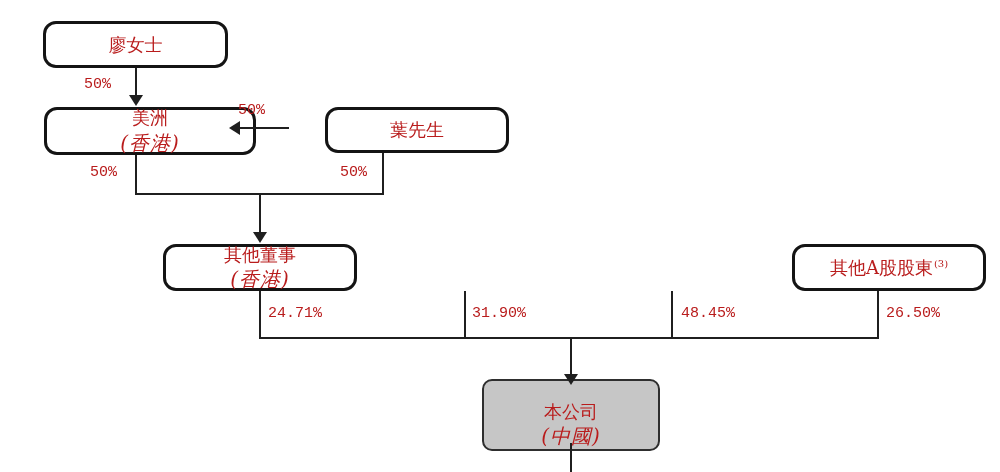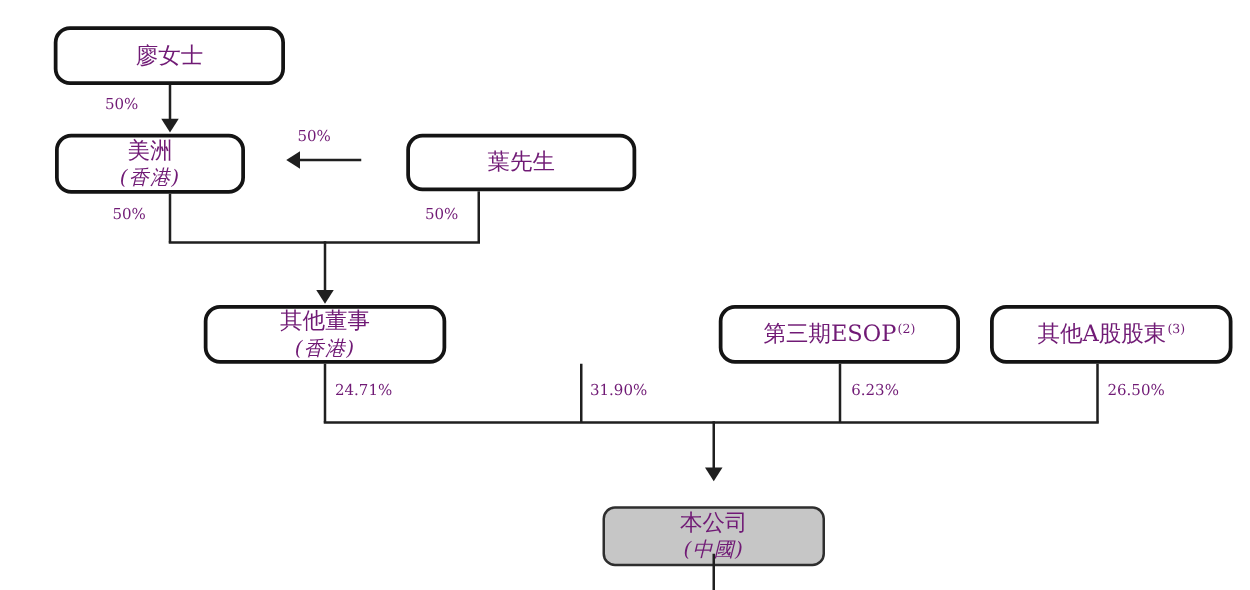--- a/index.html
+++ b/index.html
@@ -1,71 +1,68 @@
 <!DOCTYPE html>
 <html><head>
 <meta charset="utf-8">
 <style>
   html,body{margin:0;padding:0;background:#ffffff;}
   #canvas{
     position:relative;width:1000px;height:472px;background:#ffffff;
-    font-family:"DejaVu Serif","Liberation Serif",serif;color:#701a75;overflow:hidden;
+    font-family:"DejaVu Serif","Liberation Serif",serif;color:#b91c1c;overflow:hidden;
   }
   .node{
     position:absolute;box-sizing:border-box;background:#ffffff;
     border:3px solid #141414;border-radius:13px;
     display:flex;flex-direction:column;align-items:center;justify-content:center;
     font-size:18px;line-height:1.3;text-align:center;
   }
-  .node .sub{font-style:italic;font-size:16px;letter-spacing:1px;}
+  .node .sub{font-style:italic;font-size:20px;letter-spacing:1px;}
   .node sup{font-size:10px;line-height:0;margin-left:1px;}
   .node.gray{background:#c6c6c6;border-width:2px;border-color:#2e2e2e;border-radius:10px;}
   .vl{position:absolute;width:2px;background:#1f1f1f;}
   .hl{position:absolute;height:2px;background:#1f1f1f;}
   .arrow-down{position:absolute;width:0;height:0;
     border-left:7px solid transparent;border-right:7px solid transparent;
     border-top:11px solid #1f1f1f;}
   .arrow-left{position:absolute;width:0;height:0;
     border-top:7px solid transparent;border-bottom:7px solid transparent;
     border-right:11px solid #1f1f1f;}
-  .pct{position:absolute;font-size:12px;white-space:nowrap;}
+  .pct{position:absolute;font-size:15px;white-space:nowrap;font-family:Liberation Mono, monospace;}
 </style>
 </head>
 <body>
 
 <div id="canvas">
 
   <div class="node" style="left:43px;top:21px;width:185px;height:47px;">
     <span>廖女士</span>
   </div>
 
-  <div class="node" style="left:44px;top:107px;width:152px;height:48px;">
+  <div class="node" style="left:44px;top:107px;width:212px;height:48px;">
     <span>美洲</span>
     <span class="sub">(香港)</span>
   </div>
 
   <div class="node" style="left:289px;top:107px;width:184px;height:46px;margin-left:36px;">
     <span>葉先生</span>
   </div>
 
   <div class="node" style="left:163px;top:244px;width:194px;height:47px;">
     <span>其他董事</span>
     <span class="sub">(香港)</span>
   </div>
 
 
-  <div class="node" style="left:575px;top:244px;width:193px;height:47px;">
-    <span><span>第三期ESOP</span><sup>(2)</sup></span>
-  </div>
 
   <div class="node" style="left:792px;top:244px;width:194px;height:47px;">
     <span><span>其他A股股東</span><sup>(3)</sup></span>
   </div>
 
-  <div class="node gray" style="left:482px;top:405px;width:178px;height:48px;">
+  <div class="node gray" style="left:482px;top:379px;width:178px;height:72px;justify-content:flex-end;">
     <span>本公司</span>
     <span class="sub">(中國)</span>
   </div>
 
   <div class="vl" style="left:135px;top:68px;height:28px;"></div>
   <div class="arrow-down" style="left:129px;top:95px;"></div>
 
   <div class="hl" style="left:240px;top:127px;width:49px;"></div>
   <div class="arrow-left" style="left:229px;top:121px;"></div>
 
@@ -85,16 +82,16 @@
   <div class="arrow-down" style="left:564px;top:374px;"></div>
 
   <div class="vl" style="left:570px;top:443px;height:29px;"></div>
 
   <span class="pct" style="left:84px;top:76px;">50%</span>
   <span class="pct" style="left:238px;top:102px;">50%</span>
   <span class="pct" style="left:90px;top:164px;">50%</span>
   <span class="pct" style="left:340px;top:164px;">50%</span>
   <span class="pct" style="left:268px;top:305px;">24.71%</span>
   <span class="pct" style="left:472px;top:305px;">31.90%</span>
-  <span class="pct" style="left:681px;top:305px;">6.23%</span>
+  <span class="pct" style="left:681px;top:305px;">48.45%</span>
   <span class="pct" style="left:886px;top:305px;">26.50%</span>
 
 </div>
 
 </body></html>

